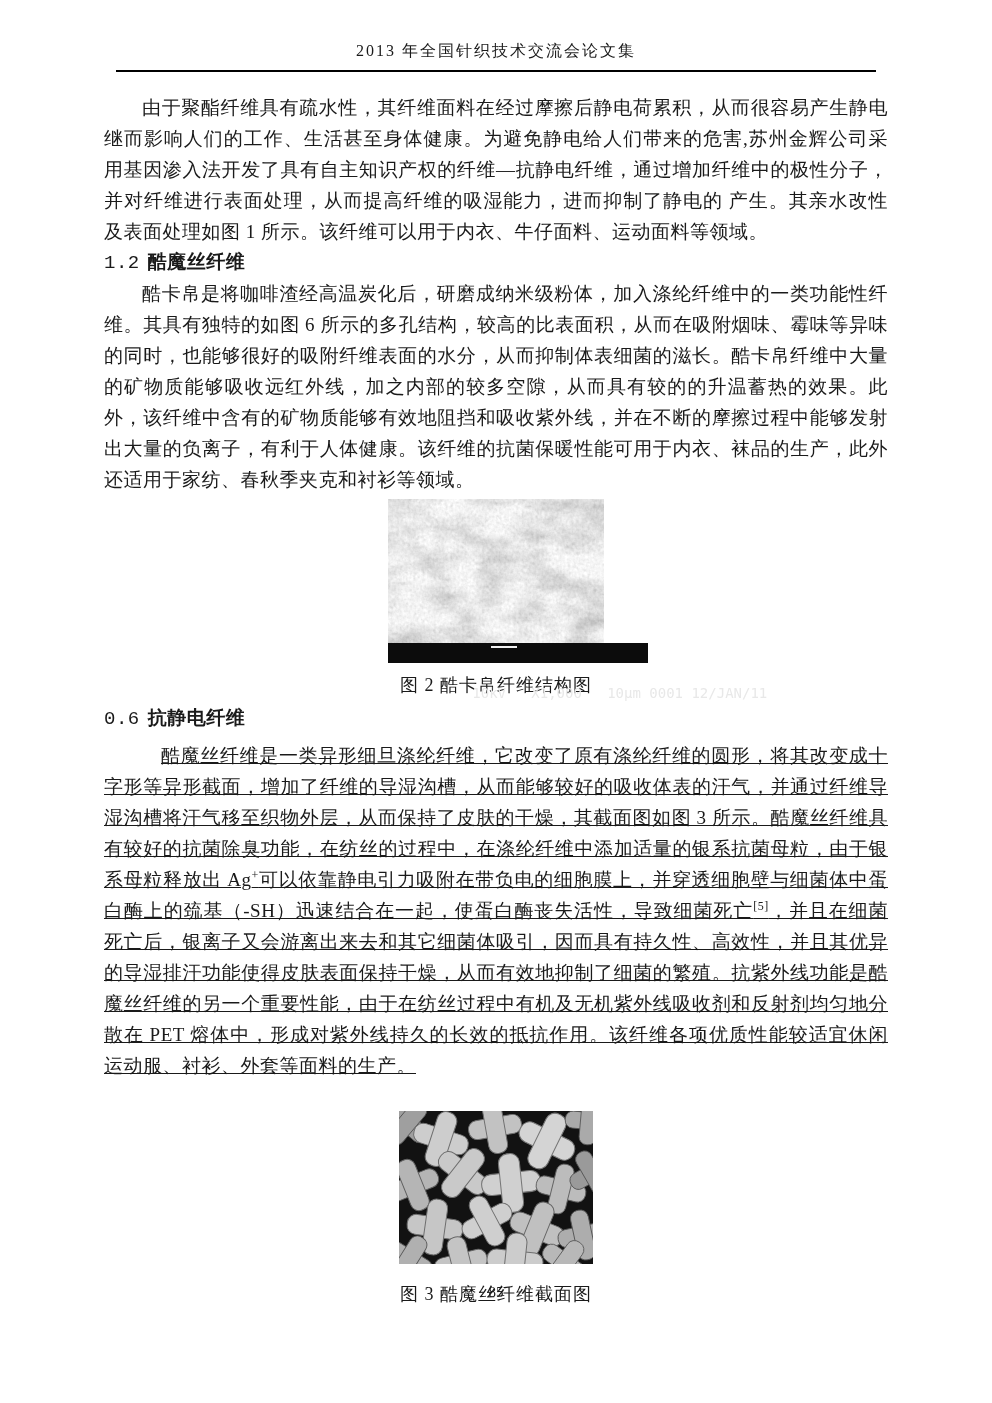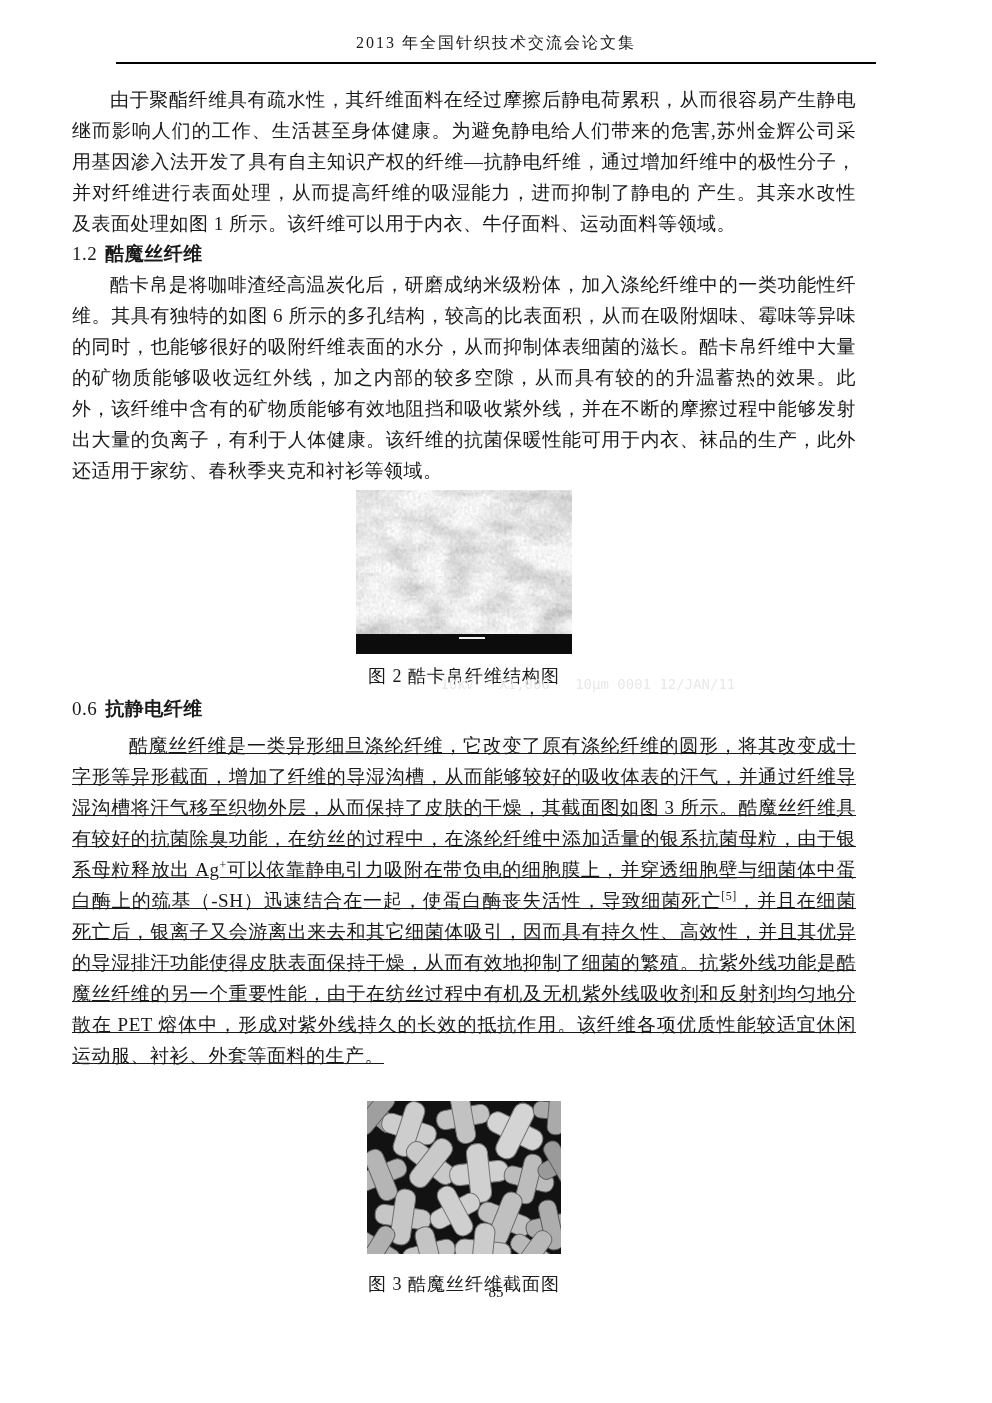--- a/index.html
+++ b/index.html
@@ -5,50 +5,50 @@
   html,body{margin:0;padding:0;background:#e8e8e8;}
   .page{
     position:relative;
     width:992px;height:1403px;
     margin:0 auto;
     background:#ffffff;
     font-family:"Liberation Serif","DejaVu Serif",serif;
     color:#1a1a1a;
     overflow:hidden;
   }
-  .header{padding-top:32px;text-align:center;}
+  .header{padding-top:40px;text-align:center;}
   .header-title{font-size:16px;line-height:22px;letter-spacing:2px;}
   .header-rule{margin:8px 116px 0 116px;border-top:2px solid #000;height:0;}
-  .content{margin:0 72px;width:784px;}
+  .content{margin:0 104px;width:784px;}
   p.body-para{
     margin:0;
     font-size:19px;line-height:31px;
     letter-spacing:0.5px;
     text-align:justify;
     text-indent:2em;
   }
   p.body-para.first{margin-top:20px;}
   p.body-para.indent-lg{text-indent:3em;text-decoration:underline;}
   p.body-para sup{font-size:12px;line-height:0;}
   h2.sec-heading{
     margin:0;
     font-size:19px;line-height:30px;
     font-weight:normal;
     letter-spacing:0.5px;
   }
-  h2.sec-heading .sec-num{font-weight:normal;margin-right:8px;}
+  h2.sec-heading .sec-num{font-weight:normal;margin-right:8px;font-family:Liberation Mono, monospace;}
   h2.sec-heading .sec-title{font-weight:bold;}
   .figure-block{margin:0;text-align:center;}
   .figure-block.fig2{margin-top:4px;}
   .figure-block.fig3{margin-top:30px;}
   .fig-image{display:inline-block;vertical-align:top;font-size:0;line-height:0;}
   .fig2-frame{width:216px;}
   .sem-bar{
     position:relative;
-    width:216px;height:20px;background:#0c0c0c;
+    width:260px;height:20px;background:#0c0c0c;
     color:#e8e8e8;
     font-family:"DejaVu Sans Mono","Liberation Mono",monospace;
     font-size:14px;line-height:20px;letter-spacing:0;
     text-align:center;white-space:pre;
   }
   .sem-scale-line{
     position:absolute;left:103px;top:3px;
     width:26px;height:2px;background:#f0f0f0;
   }
   .fig-caption{

